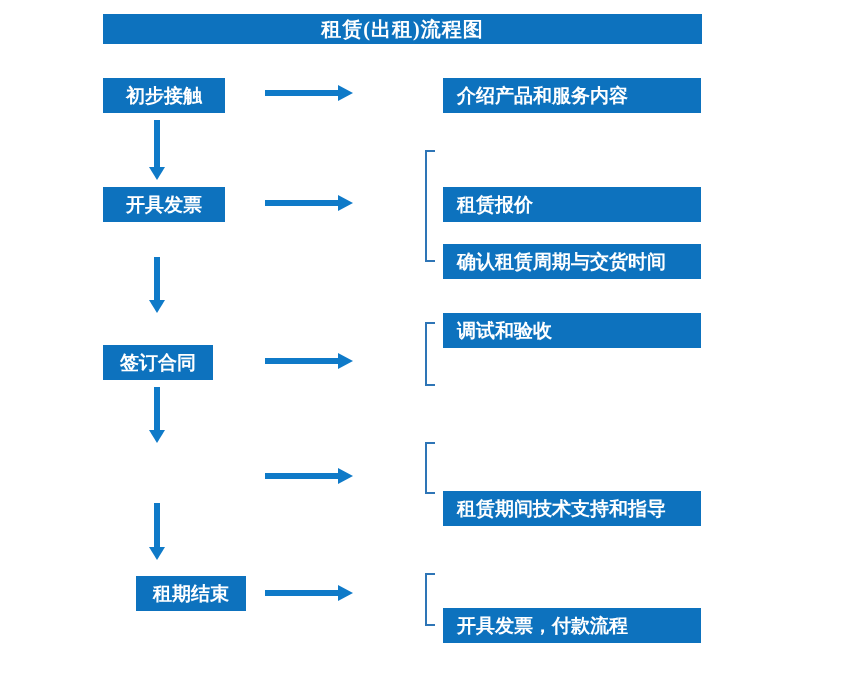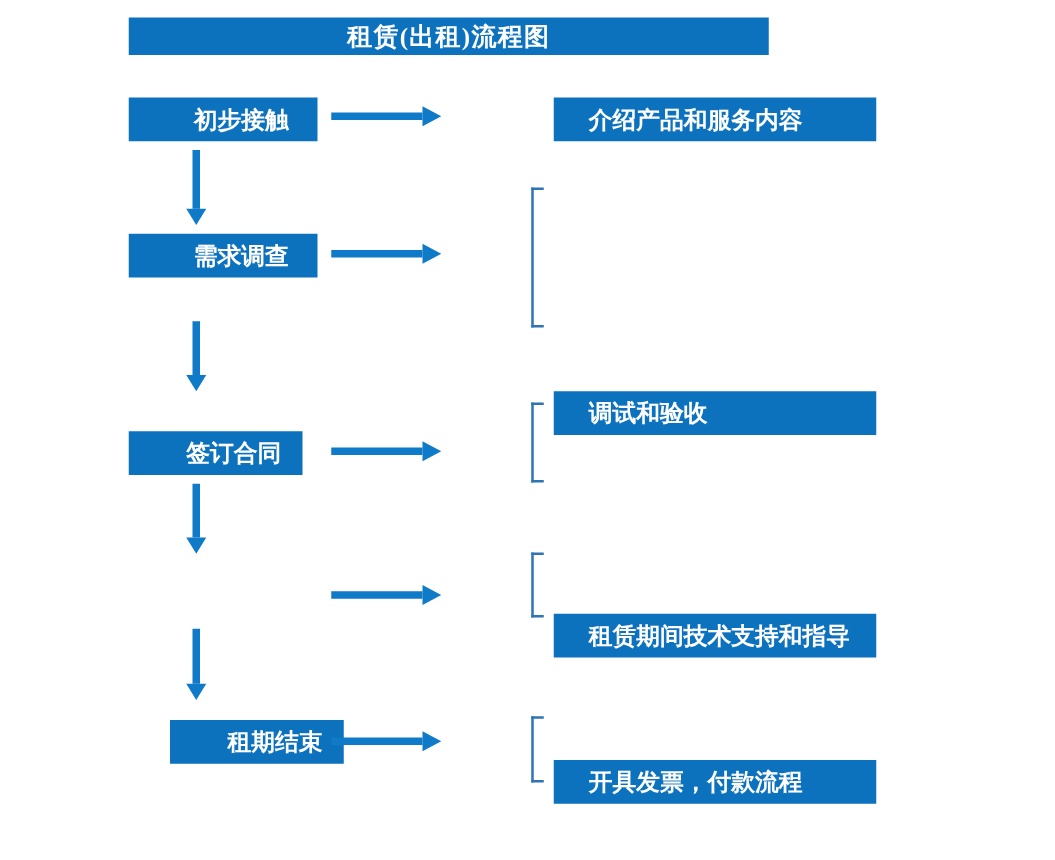--- a/index.html
+++ b/index.html
@@ -11,35 +11,34 @@
   }
   html,body{margin:0;padding:0;background:var(--background);}
   .canvas{
     position:relative;
     width:844px;height:688px;
     background:var(--background);
     overflow:hidden;
     font-family:"Liberation Serif","DejaVu Serif",serif;
   }
   .titlebar{
-    position:absolute;left:103px;top:14px;width:512px;height:30px;
+    position:absolute;left:103px;top:14px;width:599px;height:30px;
     background:var(--box);color:var(--text);
     font-size:20px;font-weight:bold;letter-spacing:1px;
     display:flex;align-items:center;justify-content:center;
   }
   .box{
     position:absolute;height:35px;
     background:var(--box);color:var(--text);
     font-size:19px;font-weight:bold;
     display:flex;align-items:center;
     white-space:nowrap;
-    padding-left:29px;
   }
   .lbox{justify-content:center;}
-  .rbox{left:443px;width:258px;padding-left:28px;box-sizing:border-box;justify-content:flex-start;}
+  .rbox{left:443px;width:258px;padding-left:14px;box-sizing:border-box;justify-content:flex-start;}
   
   .l1{left:103px;top:78px;width:122px;}
   .l2{left:103px;top:187px;width:122px;}
   .l3{left:103px;top:345px;width:110px;}
   .l4{left:100px;top:459px;width:110px;}
   .l5{left:100px;top:576px;width:110px;margin-left:36px;}
   
   .r1{top:78px;}  .r2{top:134px;} .r3{top:187px;} .r4{top:244px;}
   .r5{top:313px;} .r6{top:364px;} .r7{top:424px;} .r8{top:491px;}
   .r9{top:557px;} .r10{top:608px;}
@@ -67,21 +66,21 @@
   .b4{top:573px;height:53px;}
 </style>
 </head>
 <body>
 
 <div class="canvas">
 
   <div class="titlebar">租赁(出租)流程图</div>
 
   <div class="box lbox l1">初步接触</div>
-  <div class="box lbox l2">需求调查</div>
+  <div class="box lbox l2">开具发票</div>
   <div class="box lbox l3">签订合同</div>
   <div class="box lbox l5">租期结束</div>
 
   <div class="varrow v1">
       <div class="shaft"></div>
       <div class="head"></div>
     </div>
   <div class="varrow v2">
       <div class="shaft"></div>
       <div class="head"></div>
@@ -115,17 +114,19 @@
       <div class="shaft"></div>
       <div class="head"></div>
     </div>
 
   <div class="bracket b1"></div>
   <div class="bracket b2"></div>
   <div class="bracket b3"></div>
   <div class="bracket b4"></div>
 
   <div class="box rbox r1">介绍产品和服务内容</div>
+  <div class="box rbox r3">租赁报价</div>
+  <div class="box rbox r4">确认租赁周期与交货时间</div>
   <div class="box rbox r5">调试和验收</div>
   <div class="box rbox r8">租赁期间技术支持和指导</div>
   <div class="box rbox r10">开具发票，付款流程</div>
 
 </div>
 
 </body></html>

